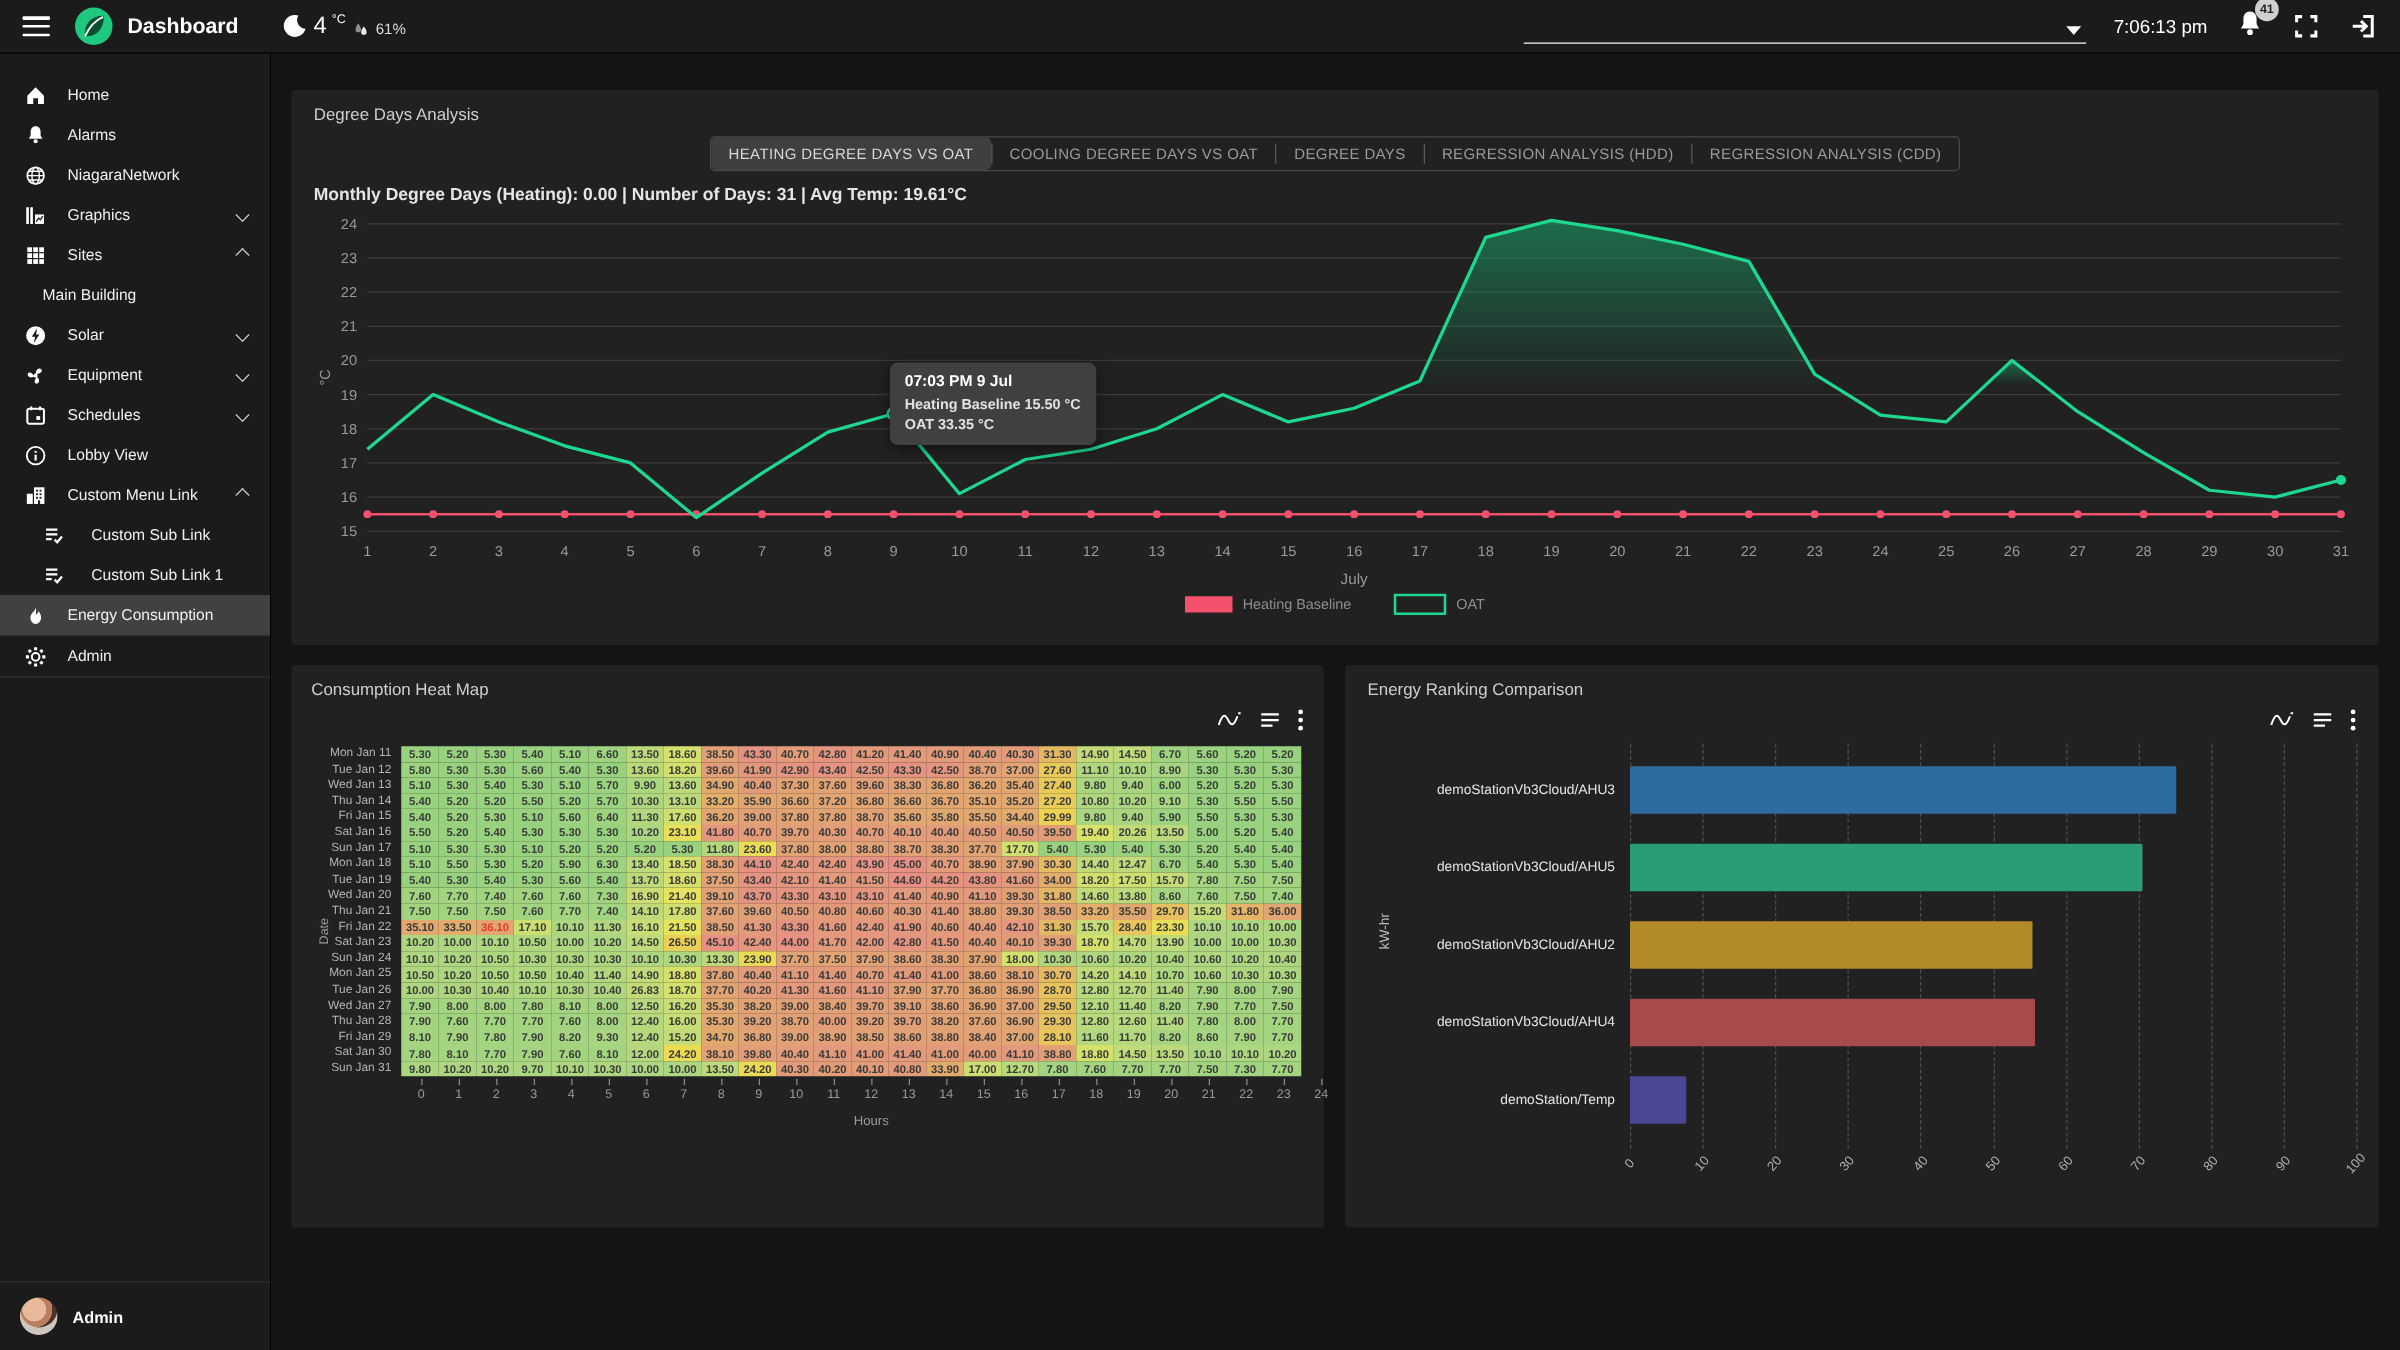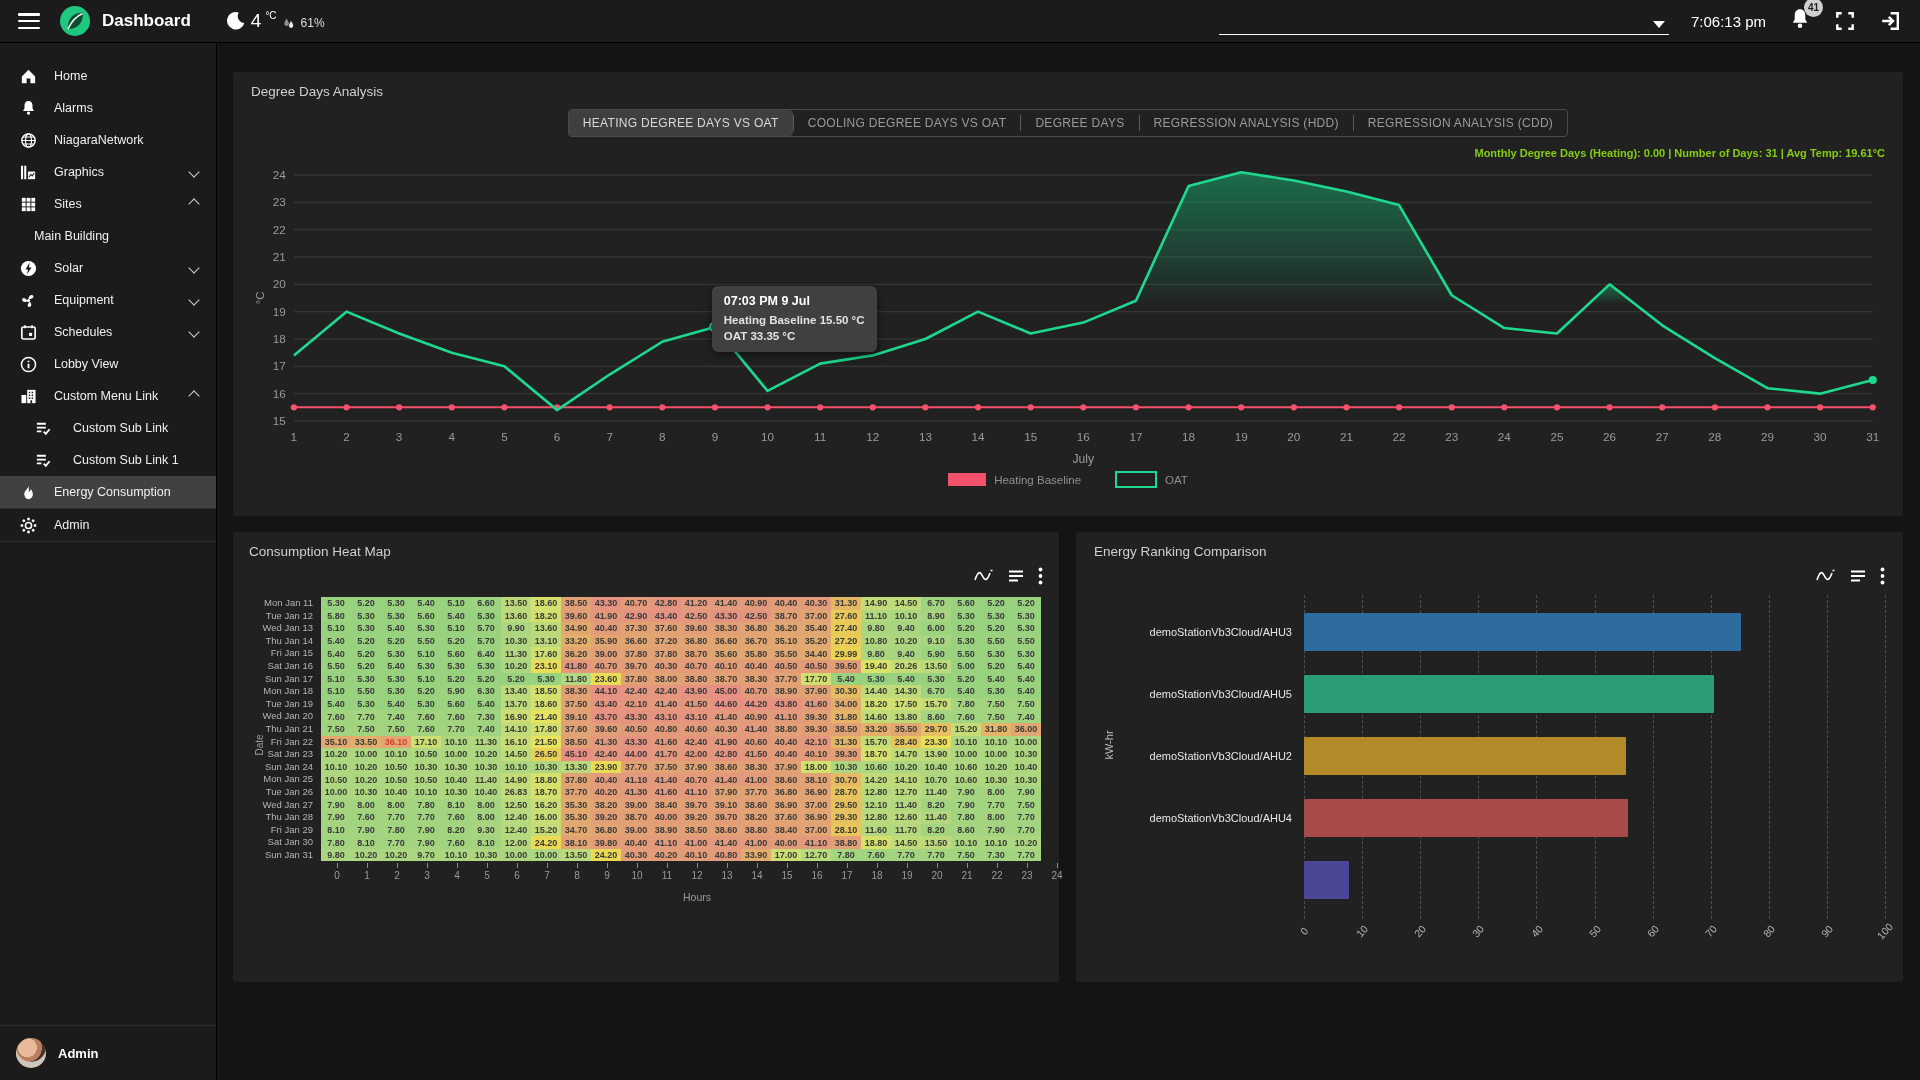--- a/index.html
+++ b/index.html
@@ -46,21 +46,21 @@
   .tab{display:flex;align-items:center;padding:0 42px;font-size:12px;font-weight:bold;letter-spacing:.6px;color:#d2d2d2;cursor:pointer;border-bottom:3px solid transparent;}
   .tab.active{color:#1db584;border-bottom-color:#1db584;}
   .panel{background:#212121;border-radius:3px;position:relative;}
   .dd-panel{margin-top:16px;height:444px;padding:12px 18px;box-sizing:border-box;}
   .panel-title{font-size:13.5px;color:#cfcfcf;}
   .subtabs{display:flex;justify-content:center;margin-top:10px;}
   .subtab-group{display:flex;align-items:center;border:1px solid #4a4a4a;border-radius:4px;overflow:hidden;}
   .subtab{padding:6px 14px;font-size:12px;color:#9a9a9a;letter-spacing:.3px;cursor:pointer;white-space:nowrap;}
   .subtab.active{background:#3f3f3f;color:#d8d8d8;border-radius:4px;}
   .subtab-sep{width:1px;height:16px;background:#5a5a5a;}
-  .dd-summary{text-align:right;font-size:11px;font-weight:bold;color:#84cc16;margin-top:10px;}
+  .dd-summary{text-align:left;font-size:14px;font-weight:bold;color:#e5e5e5;margin-top:10px;}
   .chart-wrap{position:relative;margin-top:2px;}
   .chart-wrap svg{display:block;width:100%;height:306px;}
   .tooltip{position:absolute;left:28.2%;top:41%;background:#404040;border-radius:6px;padding:8px 12px;box-shadow:0 3px 10px rgba(0,0,0,.5);pointer-events:none;}
   .tooltip .tt{font-size:12.5px;font-weight:bold;color:#fff;margin-bottom:4px;white-space:nowrap;}
   .tooltip .tl{font-size:11.5px;font-weight:bold;color:#e2e2e2;line-height:16px;white-space:nowrap;}
   .legend{display:flex;justify-content:center;gap:34px;margin-top:4px;}
   .legend-item{display:flex;align-items:center;gap:8px;cursor:pointer;}
   .legend-item .sw{width:38px;height:13px;}
   .legend-item .lb{font-size:11.5px;color:#8f8f8f;}
   
@@ -674,21 +674,21 @@
               <div class="hm-cell" style="background:hsl(9.066666666666663,67.46666666666667%,70.73333333333333%)">44.10</div>
               <div class="hm-cell" style="background:hsl(13.800000000000004,65.7%,69.55%)">42.40</div>
               <div class="hm-cell" style="background:hsl(13.800000000000004,65.7%,69.55%)">42.40</div>
               <div class="hm-cell" style="background:hsl(9.600000000000003,67.2%,70.6%)">43.90</div>
               <div class="hm-cell" style="background:hsl(6.666666666666667,68.66666666666667%,71.33333333333333%)">45.00</div>
               <div class="hm-cell" style="background:hsl(18.89999999999999,64.85%,68.275%)">40.70</div>
               <div class="hm-cell" style="background:hsl(24.150000000000002,64.05%,66.975%)">38.90</div>
               <div class="hm-cell" style="background:hsl(25.650000000000002,64.55%,66.725%)">37.90</div>
               <div class="hm-cell" style="background:hsl(41.28,71.64%,64.12%)">30.30</div>
               <div class="hm-cell" style="background:hsl(76.5,57.45%,66.65%)">14.40</div>
-              <div class="hm-cell" style="background:hsl(76.75,57.275%,66.675%)">14.30</div>
+              <div class="hm-cell" style="background:hsl(76.75,57.275%,66.675%)">12.47</div>
               <div class="hm-cell" style="background:hsl(97.75,48.85%,66.425%)">6.70</div>
               <div class="hm-cell" style="background:hsl(101,48.2%,66.1%)">5.40</div>
               <div class="hm-cell" style="background:hsl(101.25,48.15%,66.075%)">5.30</div>
               <div class="hm-cell" style="background:hsl(101,48.2%,66.1%)">5.40</div>
               <div class="hm-rowlab">Tue Jan 19</div>
               <div class="hm-cell" style="background:hsl(101,48.2%,66.1%)">5.40</div>
               <div class="hm-cell" style="background:hsl(101.25,48.15%,66.075%)">5.30</div>
               <div class="hm-cell" style="background:hsl(101,48.2%,66.1%)">5.40</div>
               <div class="hm-cell" style="background:hsl(101.25,48.15%,66.075%)">5.30</div>
               <div class="hm-cell" style="background:hsl(100.5,48.3%,66.15%)">5.60</div>
@@ -1092,20 +1092,21 @@
       </div>
       <div class="rk-area">
         <div class="rk-ylab">
             <span>kW-hr</span>
           </div>
         <div class="rk-cats" id="rkCats">
             <div class="rk-cat">demoStationVb3Cloud/AHU3</div>
             <div class="rk-cat">demoStationVb3Cloud/AHU5</div>
             <div class="rk-cat">demoStationVb3Cloud/AHU2</div>
             <div class="rk-cat">demoStationVb3Cloud/AHU4</div>
+            <div class="rk-cat">demoStation/Temp</div>
           </div>
         <div style="flex:1 1 auto">
           <div class="rk-plot" id="rkPlot">
               <div class="rk-grid" style="left:0%"></div>
               <div class="rk-grid" style="left:10%"></div>
               <div class="rk-grid" style="left:20%"></div>
               <div class="rk-grid" style="left:30%"></div>
               <div class="rk-grid" style="left:40%"></div>
               <div class="rk-grid" style="left:50%"></div>
               <div class="rk-grid" style="left:60%"></div>

